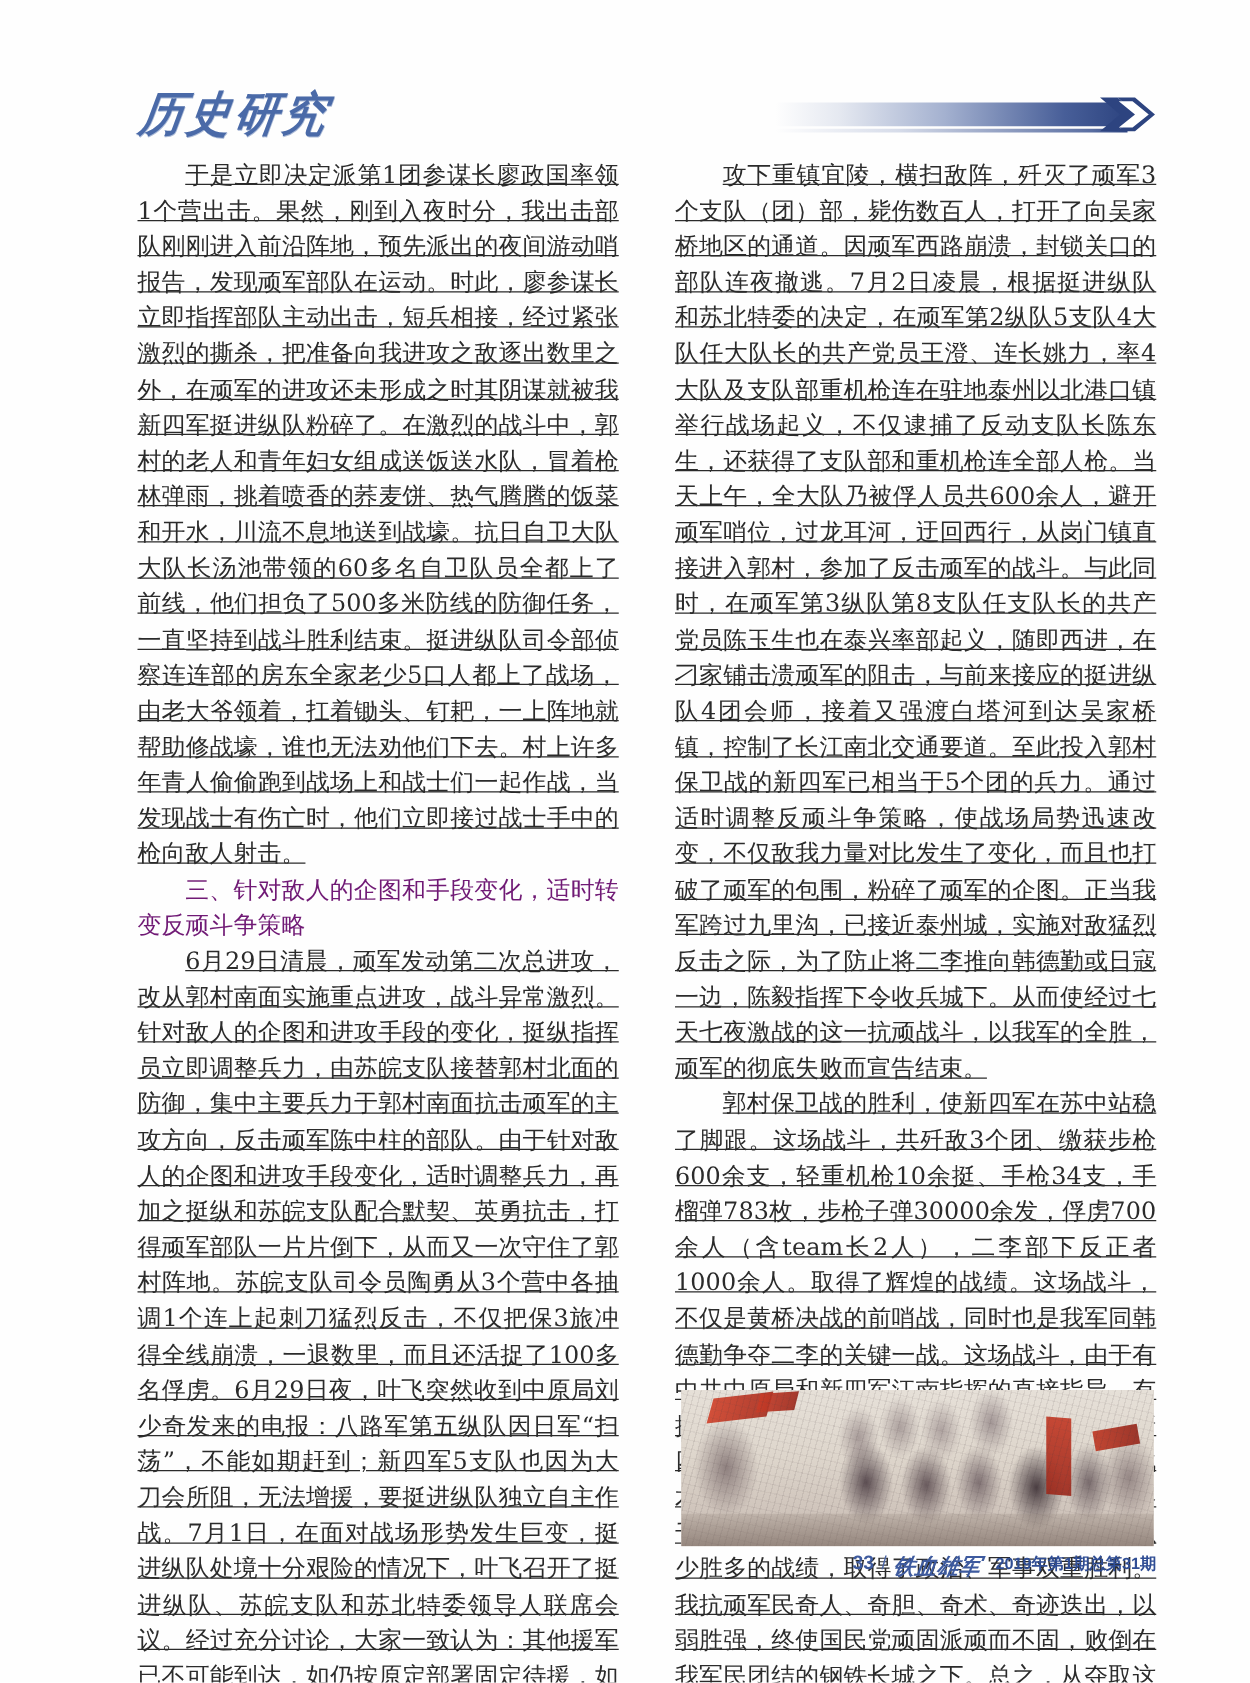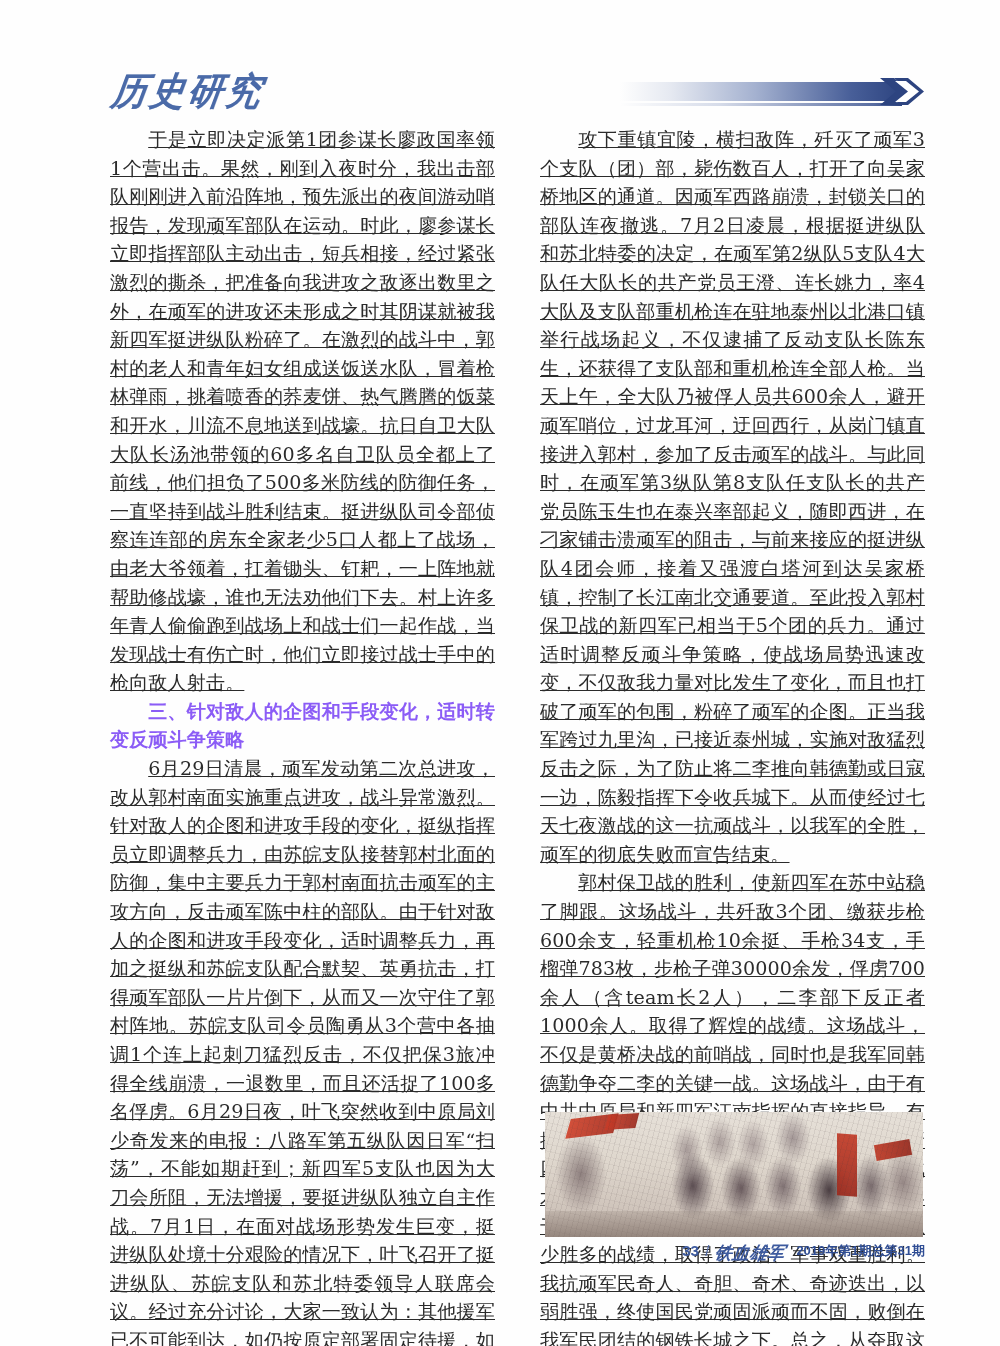--- a/index.html
+++ b/index.html
@@ -95,22 +95,22 @@
   .para {
     margin: 0;
     text-indent: 2em;
     text-align: justify;
     text-decoration: underline;
   }
 
   .section-head {
     margin: 0;
     text-indent: 2em;
-    font-weight: 700;
-    color: #8b5cf6;
+    font-weight: 400;
+    color: #701a75;
     text-align: justify;
   }
 
   
   .figure {
     position: absolute;
     left: 545px;
     top: 1112px;
     width: 378px;
     height: 125px;

